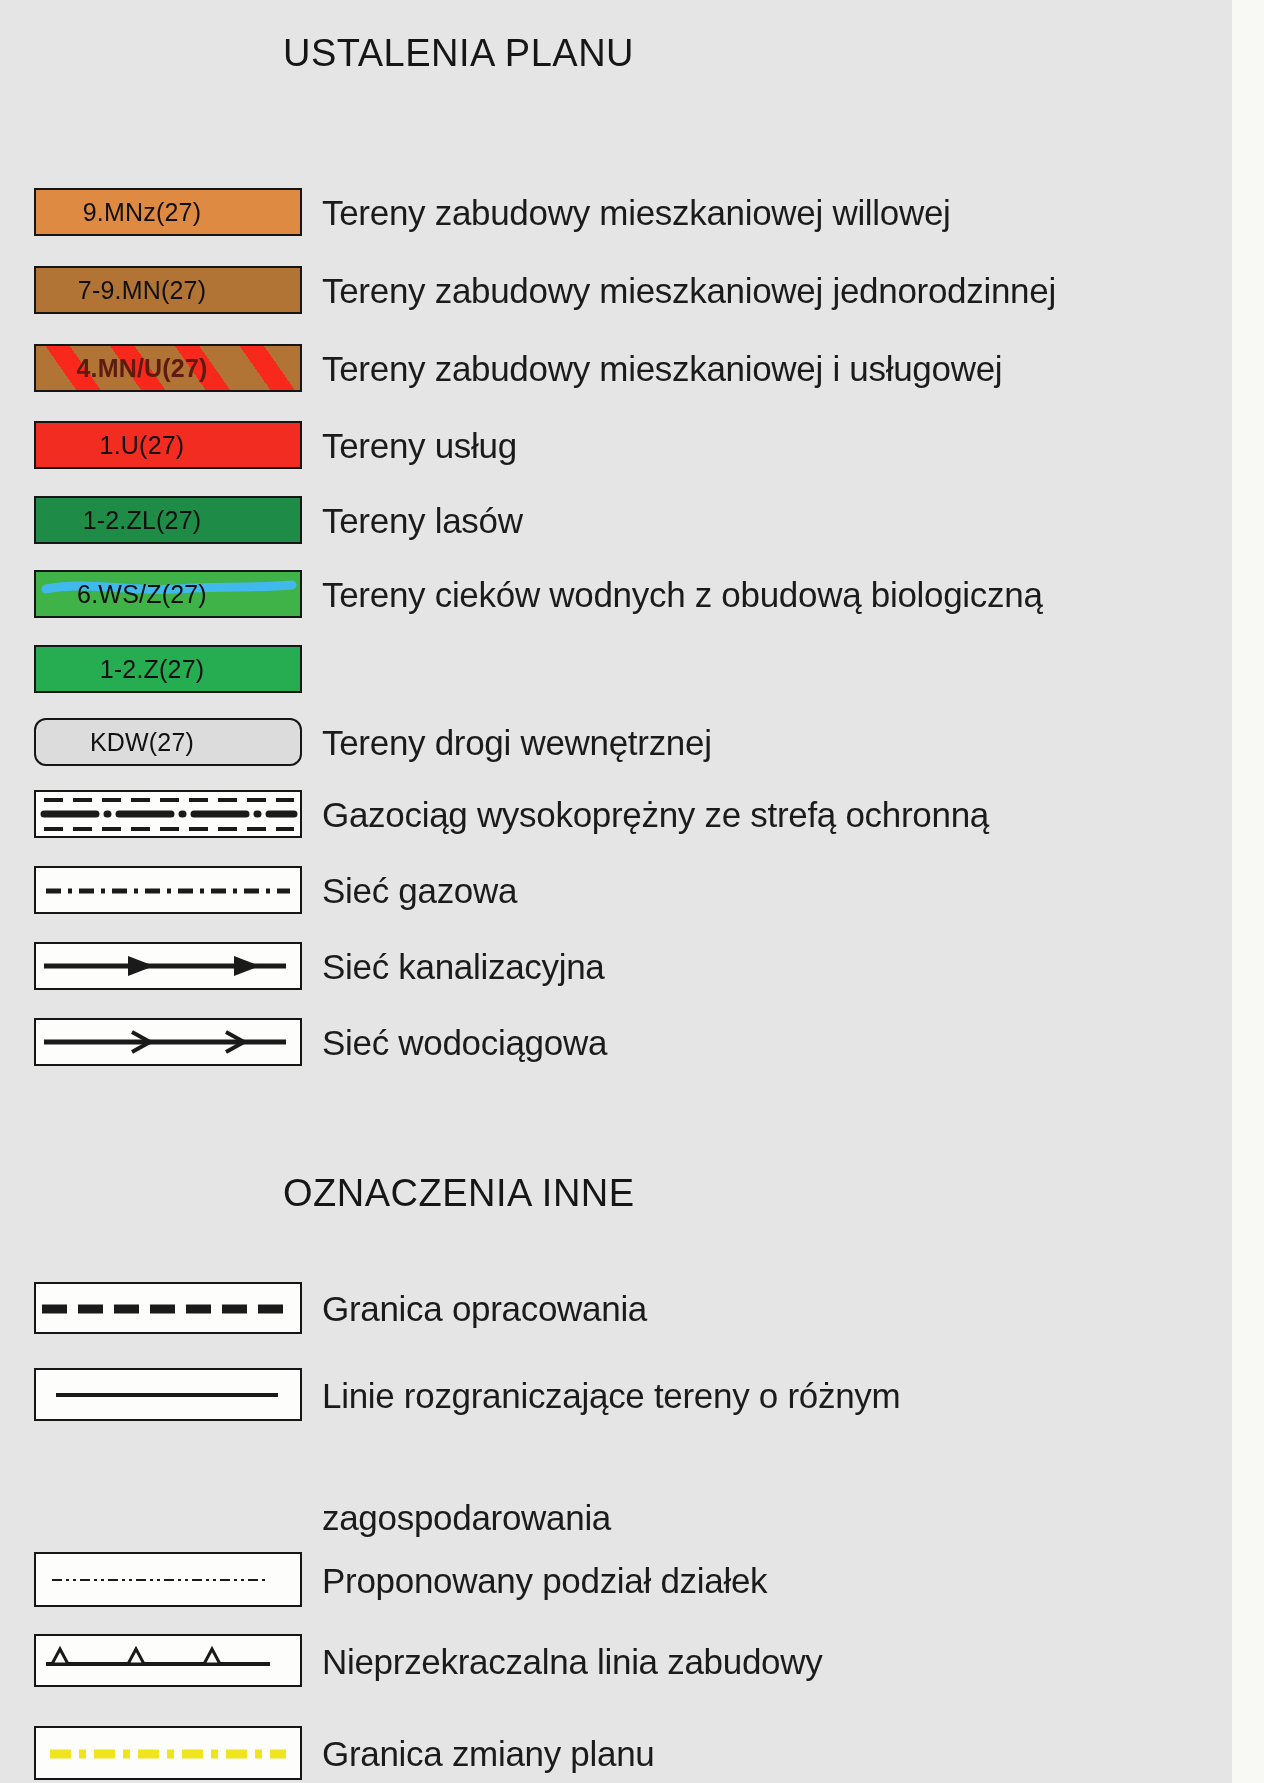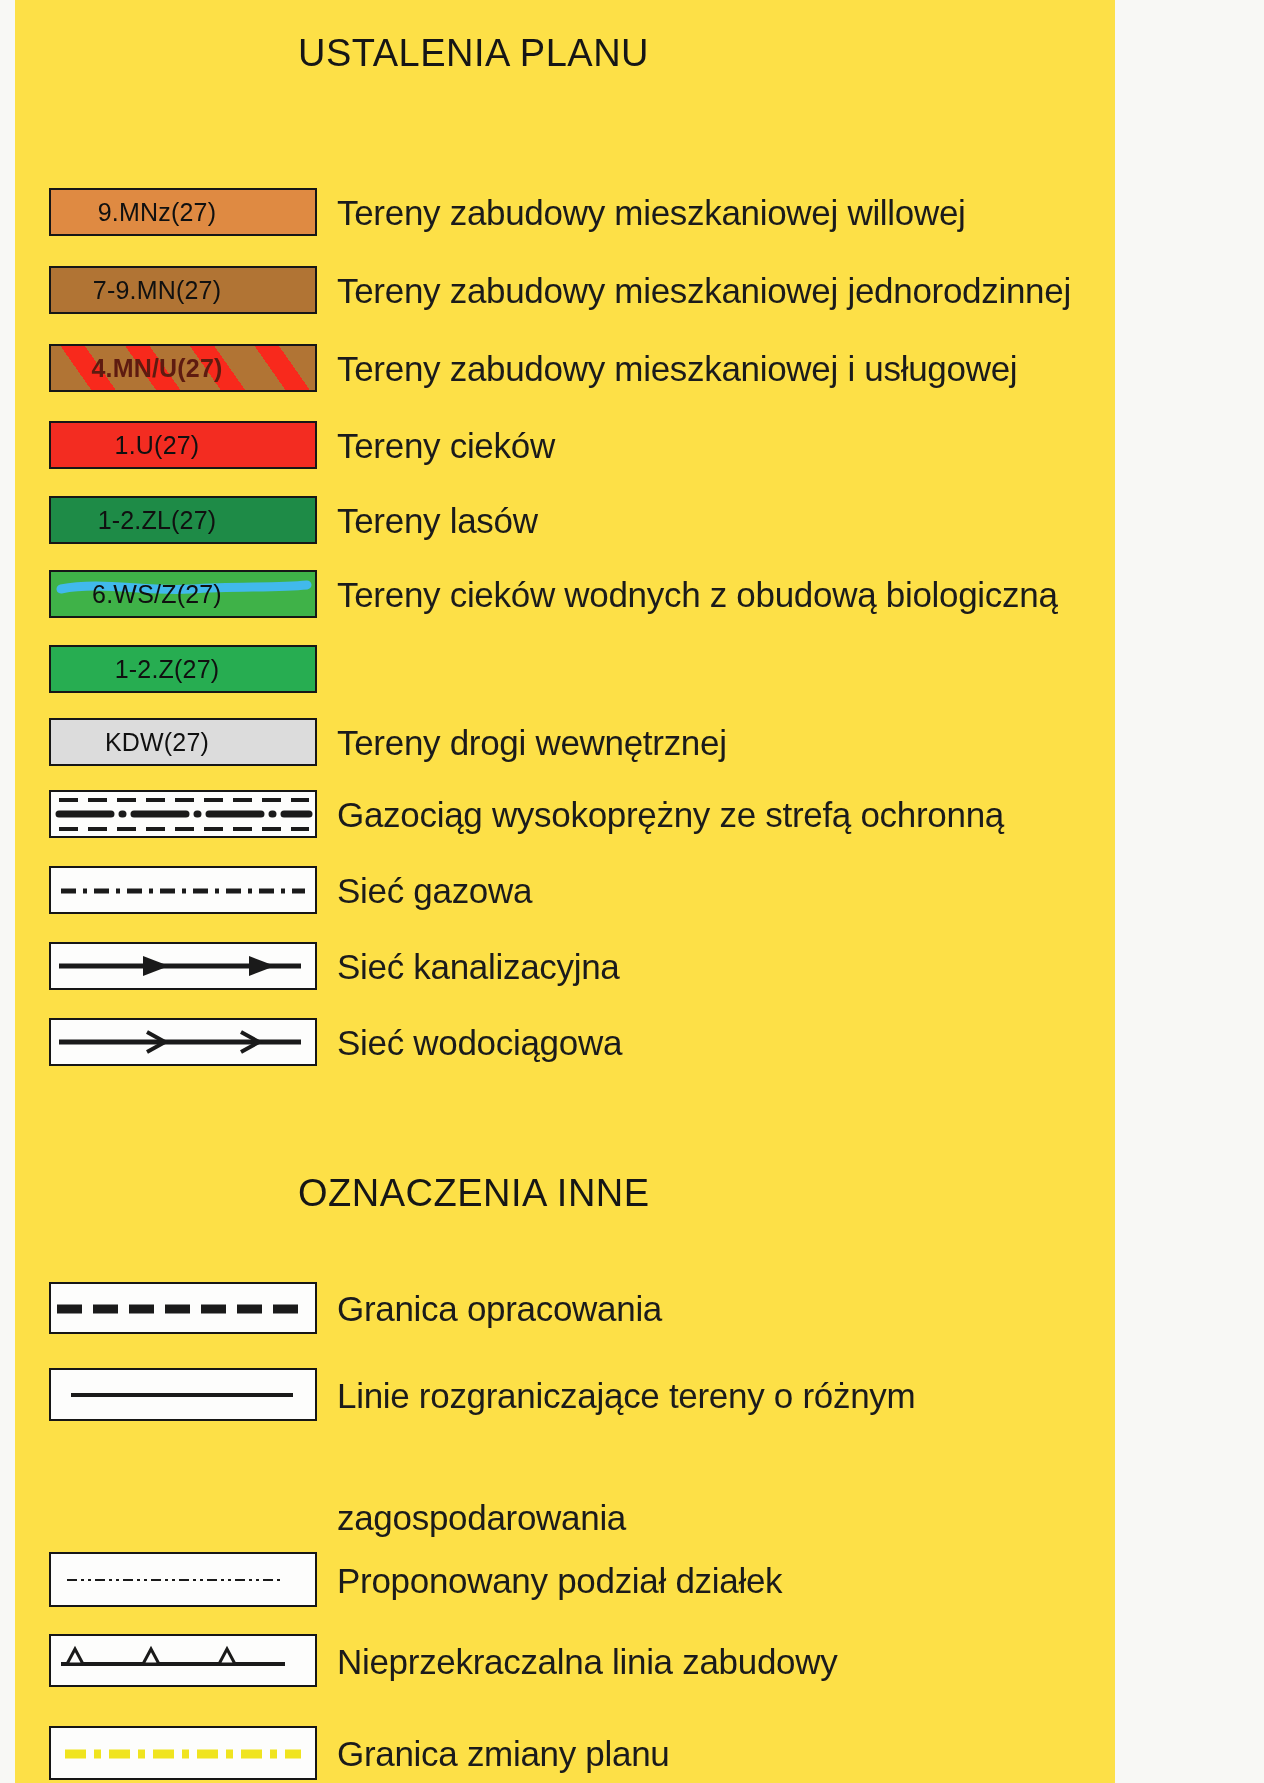--- a/index.html
+++ b/index.html
@@ -3,25 +3,24 @@
 <meta charset="utf-8">
 <style>
   html,body{margin:0;padding:0;}
   body{
     background:#f8f8f5;
     font-family:"Liberation Sans", sans-serif;
     color:#1c1c1c;
   }
   .page{
     position:relative;
-    width:1100px;
+    width:1232px;
     height:1783px;
-    background:#fde047;
+    background:#e5e5e5;
     overflow:hidden;
-    margin-left:15px;
   }
   .section-title{
     position:absolute;
     left:283px;
     font-size:38px;
     letter-spacing:0.5px;
     color:#161616;
     white-space:nowrap;
   }
   .row{
@@ -112,21 +111,21 @@
     <div class="swatch swatch-mnu">
       <span class="code">4.MN/U(27)</span>
     </div>
     <div class="lbl">Tereny zabudowy mieszkaniowej i usługowej</div>
   </div>
 
   <div class="row" style="top:421px">
     <div class="swatch" style="background-color: rgb(243, 44, 33);">
       <span class="code">1.U(27)</span>
     </div>
-    <div class="lbl">Tereny cieków</div>
+    <div class="lbl">Tereny usług</div>
   </div>
 
   <div class="row" style="top:496px">
     <div class="swatch" style="background-color: rgb(30, 139, 71);">
       <span class="code">1-2.ZL(27)</span>
     </div>
     <div class="lbl">Tereny lasów</div>
   </div>
 
   <div class="row" style="top:570px">
@@ -139,21 +138,21 @@
     <div class="lbl">Tereny cieków wodnych z obudową biologiczną</div>
   </div>
 
   <div class="row" style="top:645px">
     <div class="swatch" style="background-color: rgb(39, 173, 81); padding-left: 20px;">
       <span class="code">1-2.Z(27)</span>
     </div>
   </div>
 
   <div class="row" style="top:718px">
-    <div class="swatch" style="background-color: rgb(220, 220, 220);">
+    <div class="swatch" style="background-color: rgb(220, 220, 220); border-radius: 12px;">
       <span class="code">KDW(27)</span>
     </div>
     <div class="lbl">Tereny drogi wewnętrznej</div>
   </div>
 
   <div class="row" style="top:866px">
     <div class="swatch swatch-symbol">
       <svg class="sym-svg" viewBox="0 0 264 44">
         <line x1="10" y1="23" x2="254" y2="23" stroke="#1a1a1a" stroke-width="5" stroke-dasharray="15 7 4 7"></line>
       </svg>

